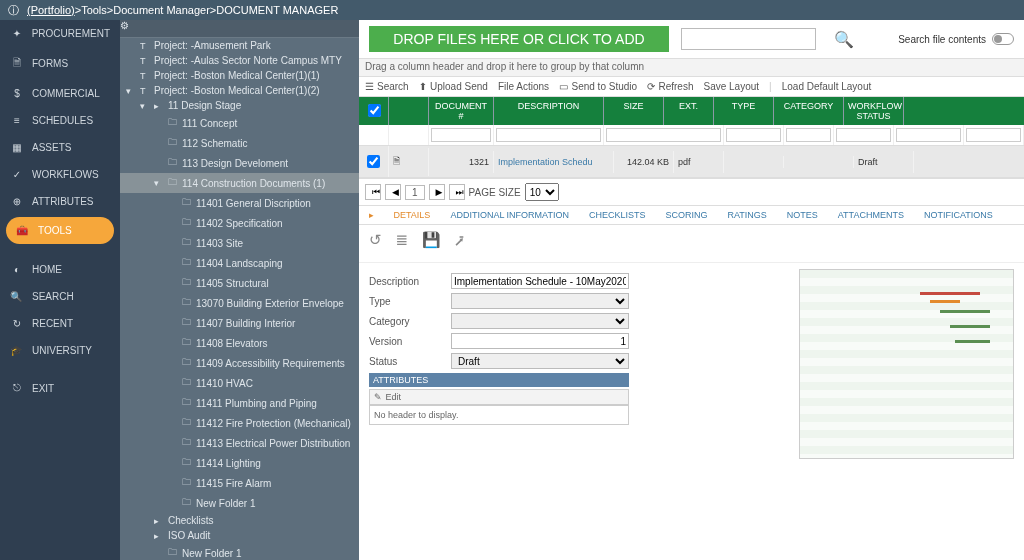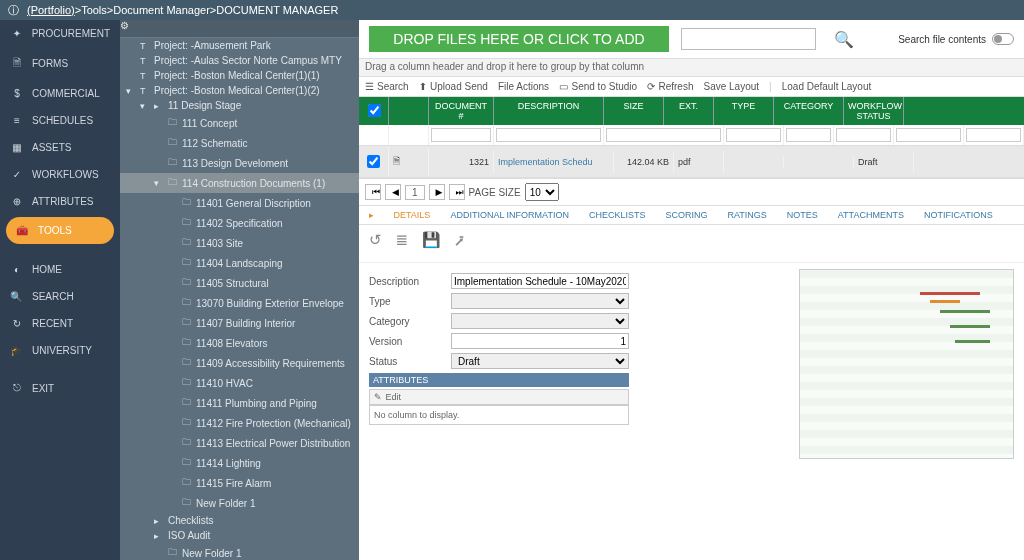--- a/index.html
+++ b/index.html
@@ -388,21 +388,21 @@
             <label>Version</label>
             <input style="text-align: right;" value="1">
           </div>
         <div class="form-row">
             <label>Status</label>
             <select><option>Draft</option></select>
           </div>
         <div class="attr-head">ATTRIBUTES</div>
         <div class="edit-bar">✎ <span>Edit</span></div>
         <div class="attr-table">
-          <div class="body">No column to display.</div>
+          <div class="body">No header to display.</div>
         </div>
       </div>
       <div class="preview">
         <div class="thumb">
           <div class="gantt-bar" style="top:22px;left:120px;width:60px;"></div>
           <div class="gantt-bar" style="top:30px;left:130px;width:30px;background:#e38b2d"></div>
           <div class="gantt-bar" style="top:40px;left:140px;width:50px;background:#5b8f52"></div>
           <div class="gantt-bar" style="top:55px;left:150px;width:40px;background:#5b8f52"></div>
           <div class="gantt-bar" style="top:70px;left:155px;width:35px;background:#5b8f52"></div>
         </div>

